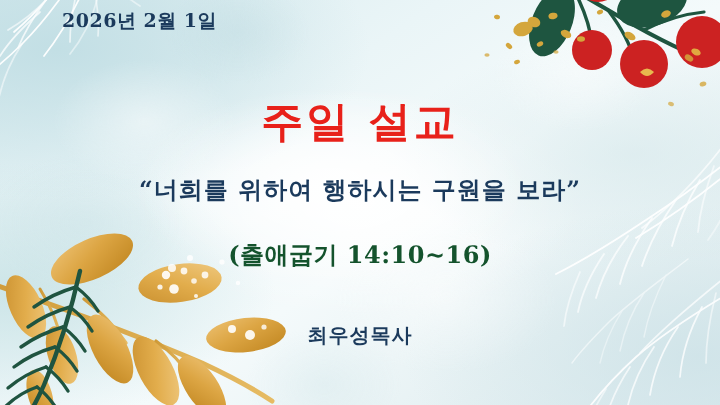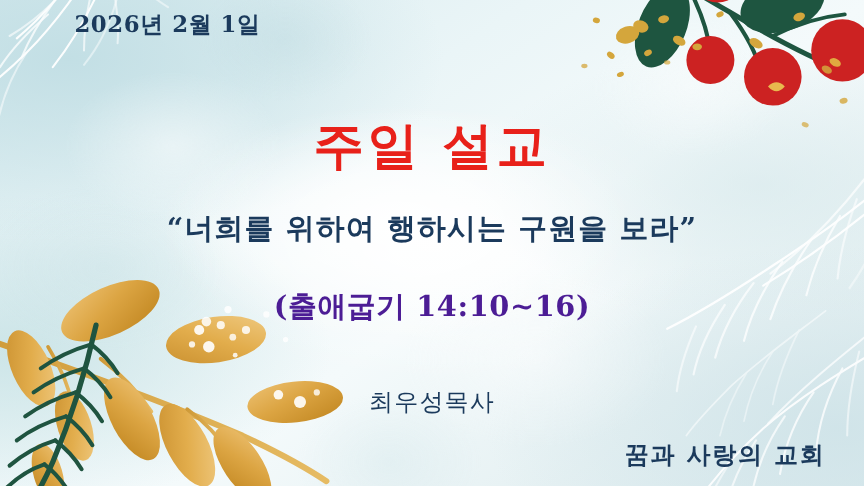--- a/index.html
+++ b/index.html
@@ -95,28 +95,28 @@
     letter-spacing: 1px;
     color: #1b3a5c;
   }
   #scripture-ref {
     left: 0; right: 0;
     top: 240px;
     text-align: center;
     font-size: 24px;
     font-weight: 700;
     letter-spacing: .5px;
-    color: #4c1d95;
+    color: #14532d;
   }
   #preacher-name {
     left: 0; right: 0;
     top: 322px;
     text-align: center;
     font-size: 20px;
-    font-weight: 400;
+    font-weight: 700;
     letter-spacing: 1px;
     color: #1b3a5c;
   }
   #church-name {
     right: 32px;
     top: 366px;
     font-size: 20px;
     font-weight: 700;
     letter-spacing: 1.5px;
     color: #1b3a5c;
@@ -317,15 +317,14 @@
   <div class="txt" id="date-label">2026년 2월 1일</div>
 
   <div class="txt" id="sermon-kicker">주일 설교</div>
 
   <div class="txt" id="sermon-title">“너희를 위하여 행하시는 구원을 보라”</div>
 
   <div class="txt" id="scripture-ref">(출애굽기 14:10~16)</div>
 
   <div class="txt" id="preacher-name">최우성목사</div>
 
-  <div class="txt" id="church-name">꿈과 사랑의 교회</div>
 
 </div>
 
 </body></html>

